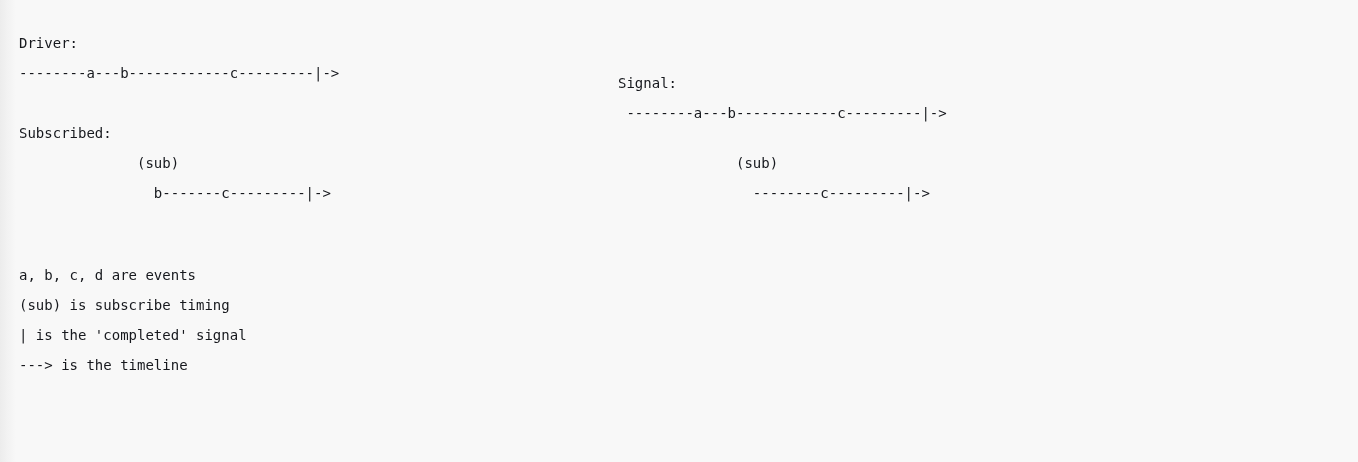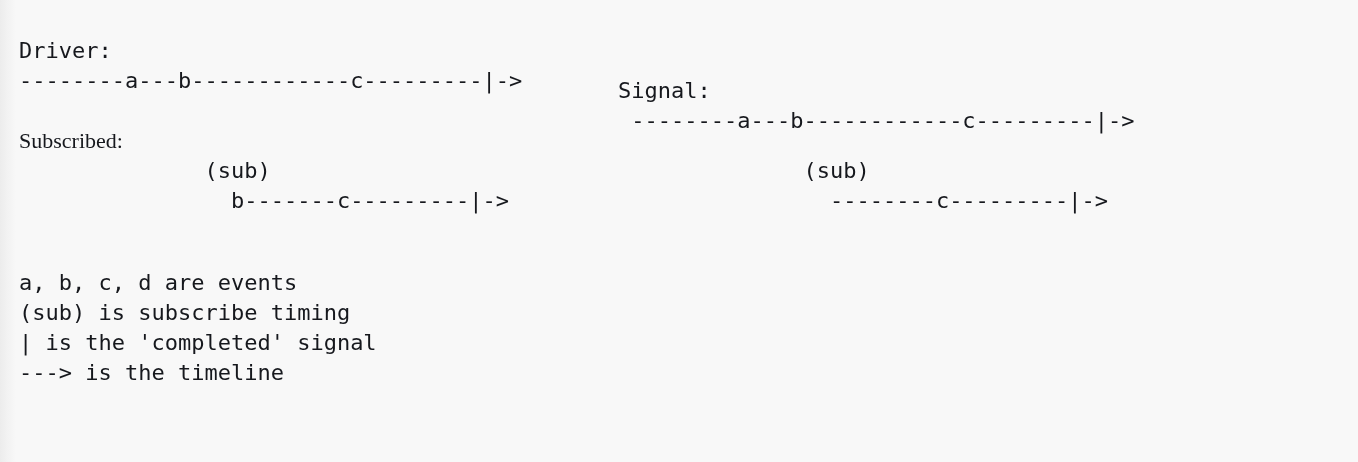--- a/index.html
+++ b/index.html
@@ -25,33 +25,32 @@
     top: 0;
     width: 16px;
     height: 100%;
     background: linear-gradient(to right, #ececec 0%, #f2f2f2 45%, #f8f8f8 100%);
     pointer-events: none;
   }
 
   #code {
     position: relative;
     padding: 14px 0 0 19px;
-    font-size: 22px;
+    font-size: 14px;
     line-height: 30px;
     letter-spacing: 0px;
     white-space: pre;
     tab-size: 4;
   }
 
   .row {
     position: relative;
     display: block;
     height: 30px;
     white-space: pre;
-    font-family: Liberation Serif, serif;
   }
 
   .blank {
     display: block;
     height: 30px;
   }
 
   .blank-half {
     display: block;
     height: 22px;

